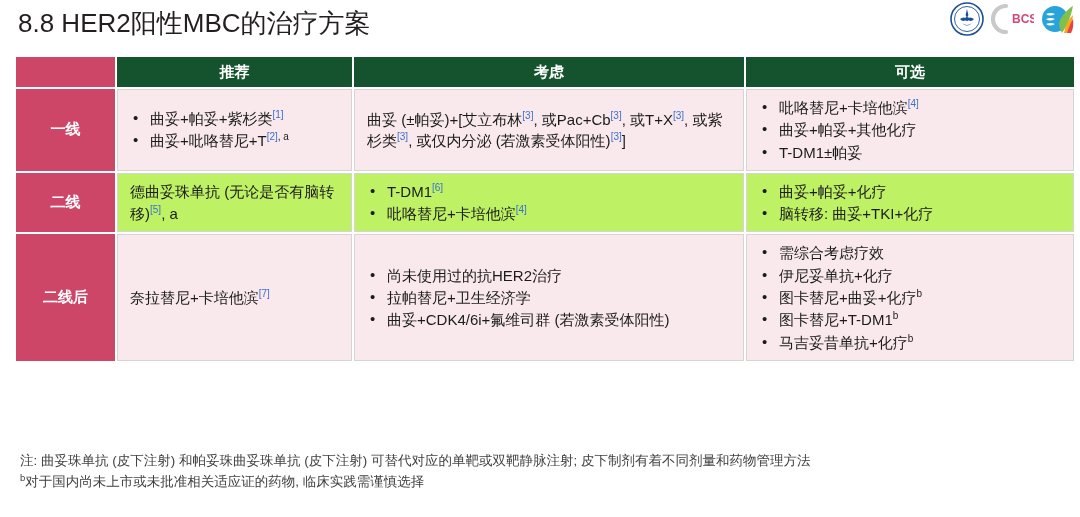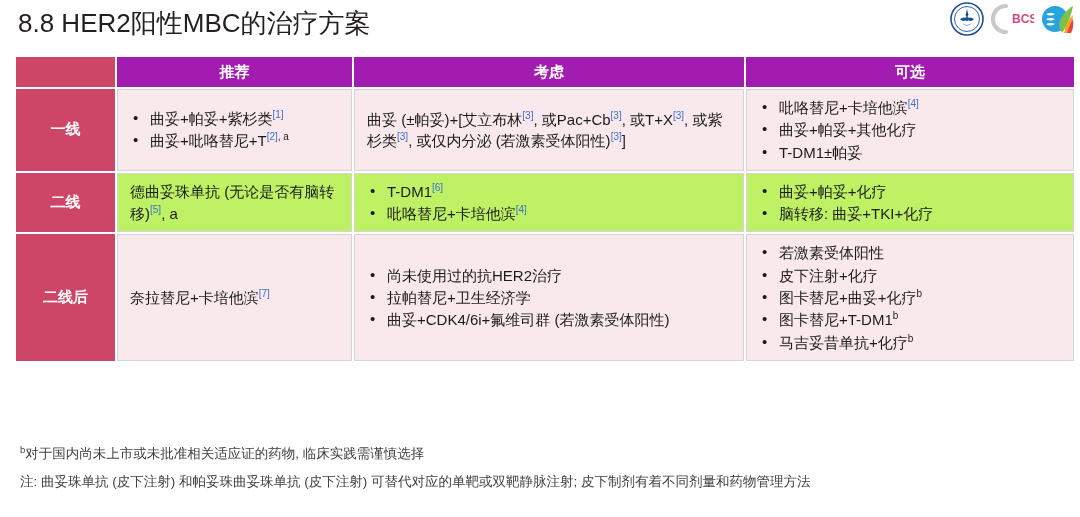--- a/index.html
+++ b/index.html
@@ -75,21 +75,21 @@
     width: 100%;
     table-layout: fixed;
   }
 
   col.c-line  { width: 99px;  }
   col.c-rec   { width: 235px; }
   col.c-con   { width: 390px; }
   col.c-opt   { width: 328px; }
 
   thead th {
-    background: #a21caf;
+    background: #14532d;
     color: #ffffff;
     font-size: 15px;
     font-weight: 700;
     height: 30px;
     text-align: center;
     vertical-align: middle;
     border: none;
   }
   thead th.blank { background: #cd4668; }
 
@@ -268,32 +268,32 @@
             </td>
             <td class="cell">
               <ul class="items">
                 <li>尚未使用过的抗HER2治疗</li>
                 <li>拉帕替尼+卫生经济学</li>
                 <li>曲妥+CDK4/6i+氟维司群 (若激素受体阳性)</li>
               </ul>
             </td>
             <td class="cell">
               <ul class="items">
-                <li>若激素受体阳性</li>
-                <li>皮下注射+化疗</li>
+                <li>需综合考虑疗效</li>
+                <li>伊尼妥单抗+化疗</li>
                 <li>图卡替尼+曲妥+化疗<sup class="note">b</sup></li>
                 <li>图卡替尼+T-DM1<sup class="note">b</sup></li>
                 <li>马吉妥昔单抗+化疗<sup class="note">b</sup></li>
               </ul>
             </td>
           </tr>
         </tbody>
     </table>
   </div>
 
   <div class="footnotes">
+    <div class="fn note-line">注: 曲妥珠单抗 (皮下注射) 和帕妥珠曲妥珠单抗 (皮下注射) 可替代对应的单靶或双靶静脉注射; 皮下制剂有着不同剂量和药物管理方法</div>
     <div class="fn">
       <sup>b</sup><span>对于国内尚未上市或未批准相关适应证的药物, 临床实践需谨慎选择</span>
     </div>
-    <div class="fn note-line">注: 曲妥珠单抗 (皮下注射) 和帕妥珠曲妥珠单抗 (皮下注射) 可替代对应的单靶或双靶静脉注射; 皮下制剂有着不同剂量和药物管理方法</div>
   </div>
 
 </div>
 
 </body></html>

